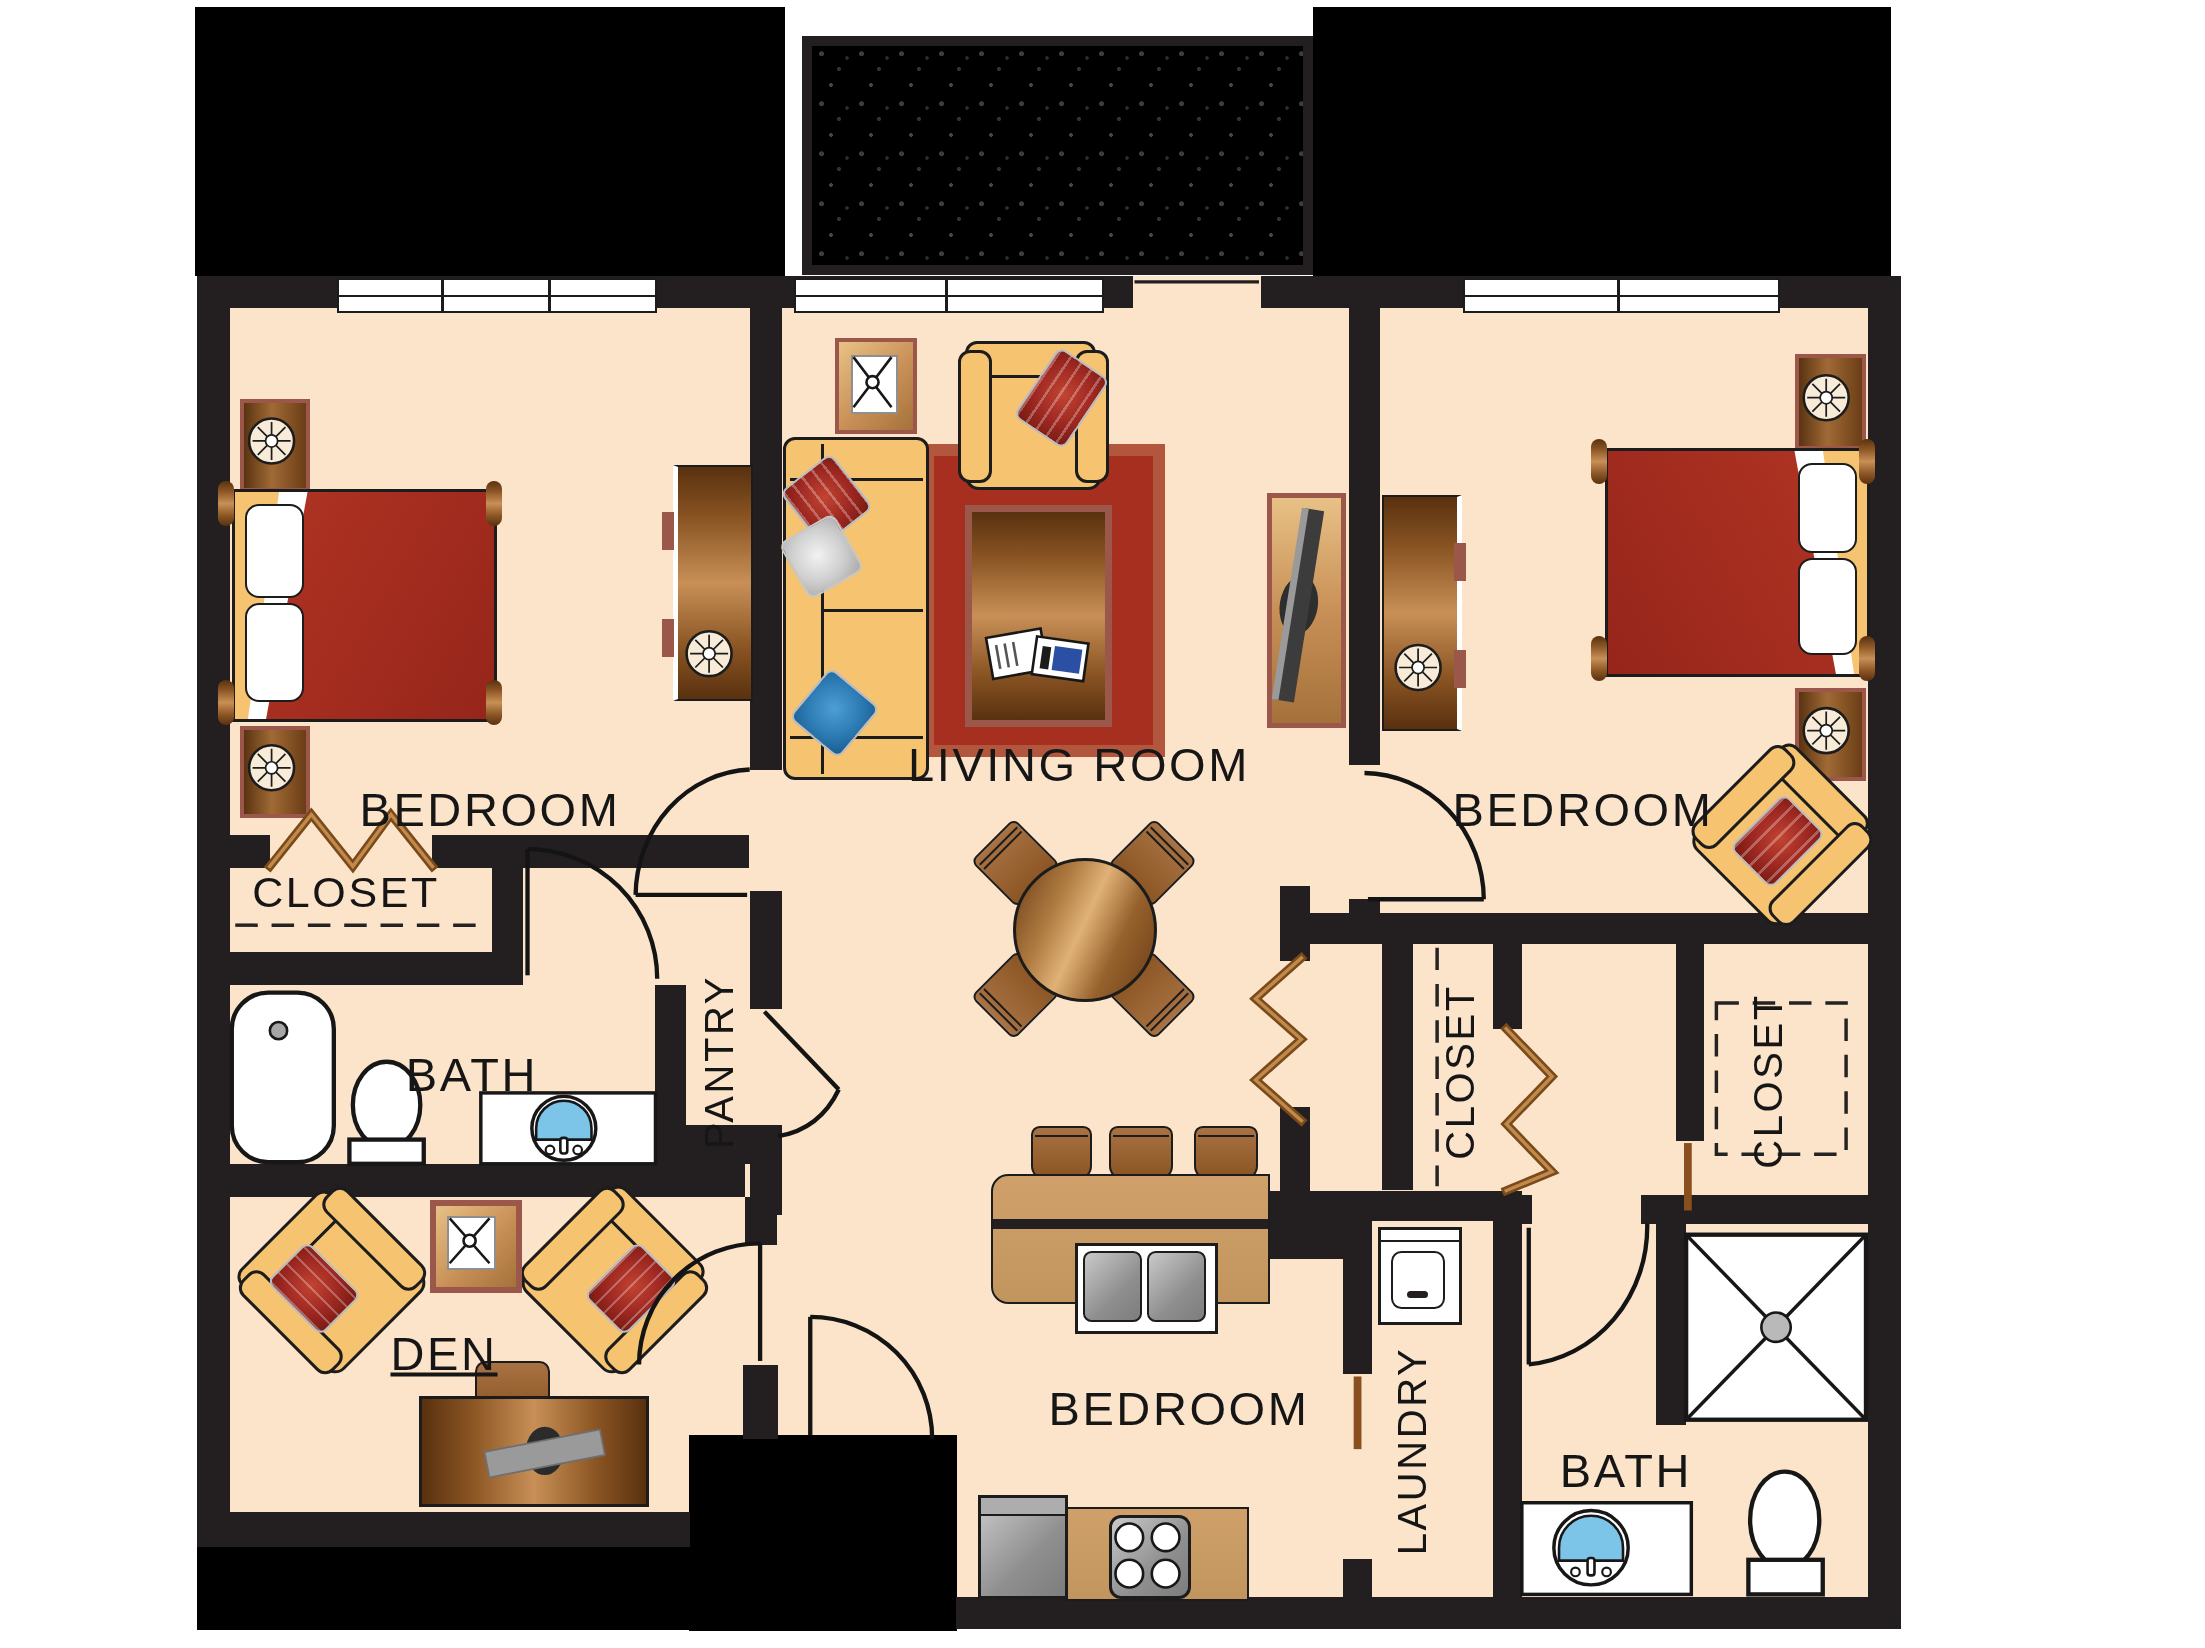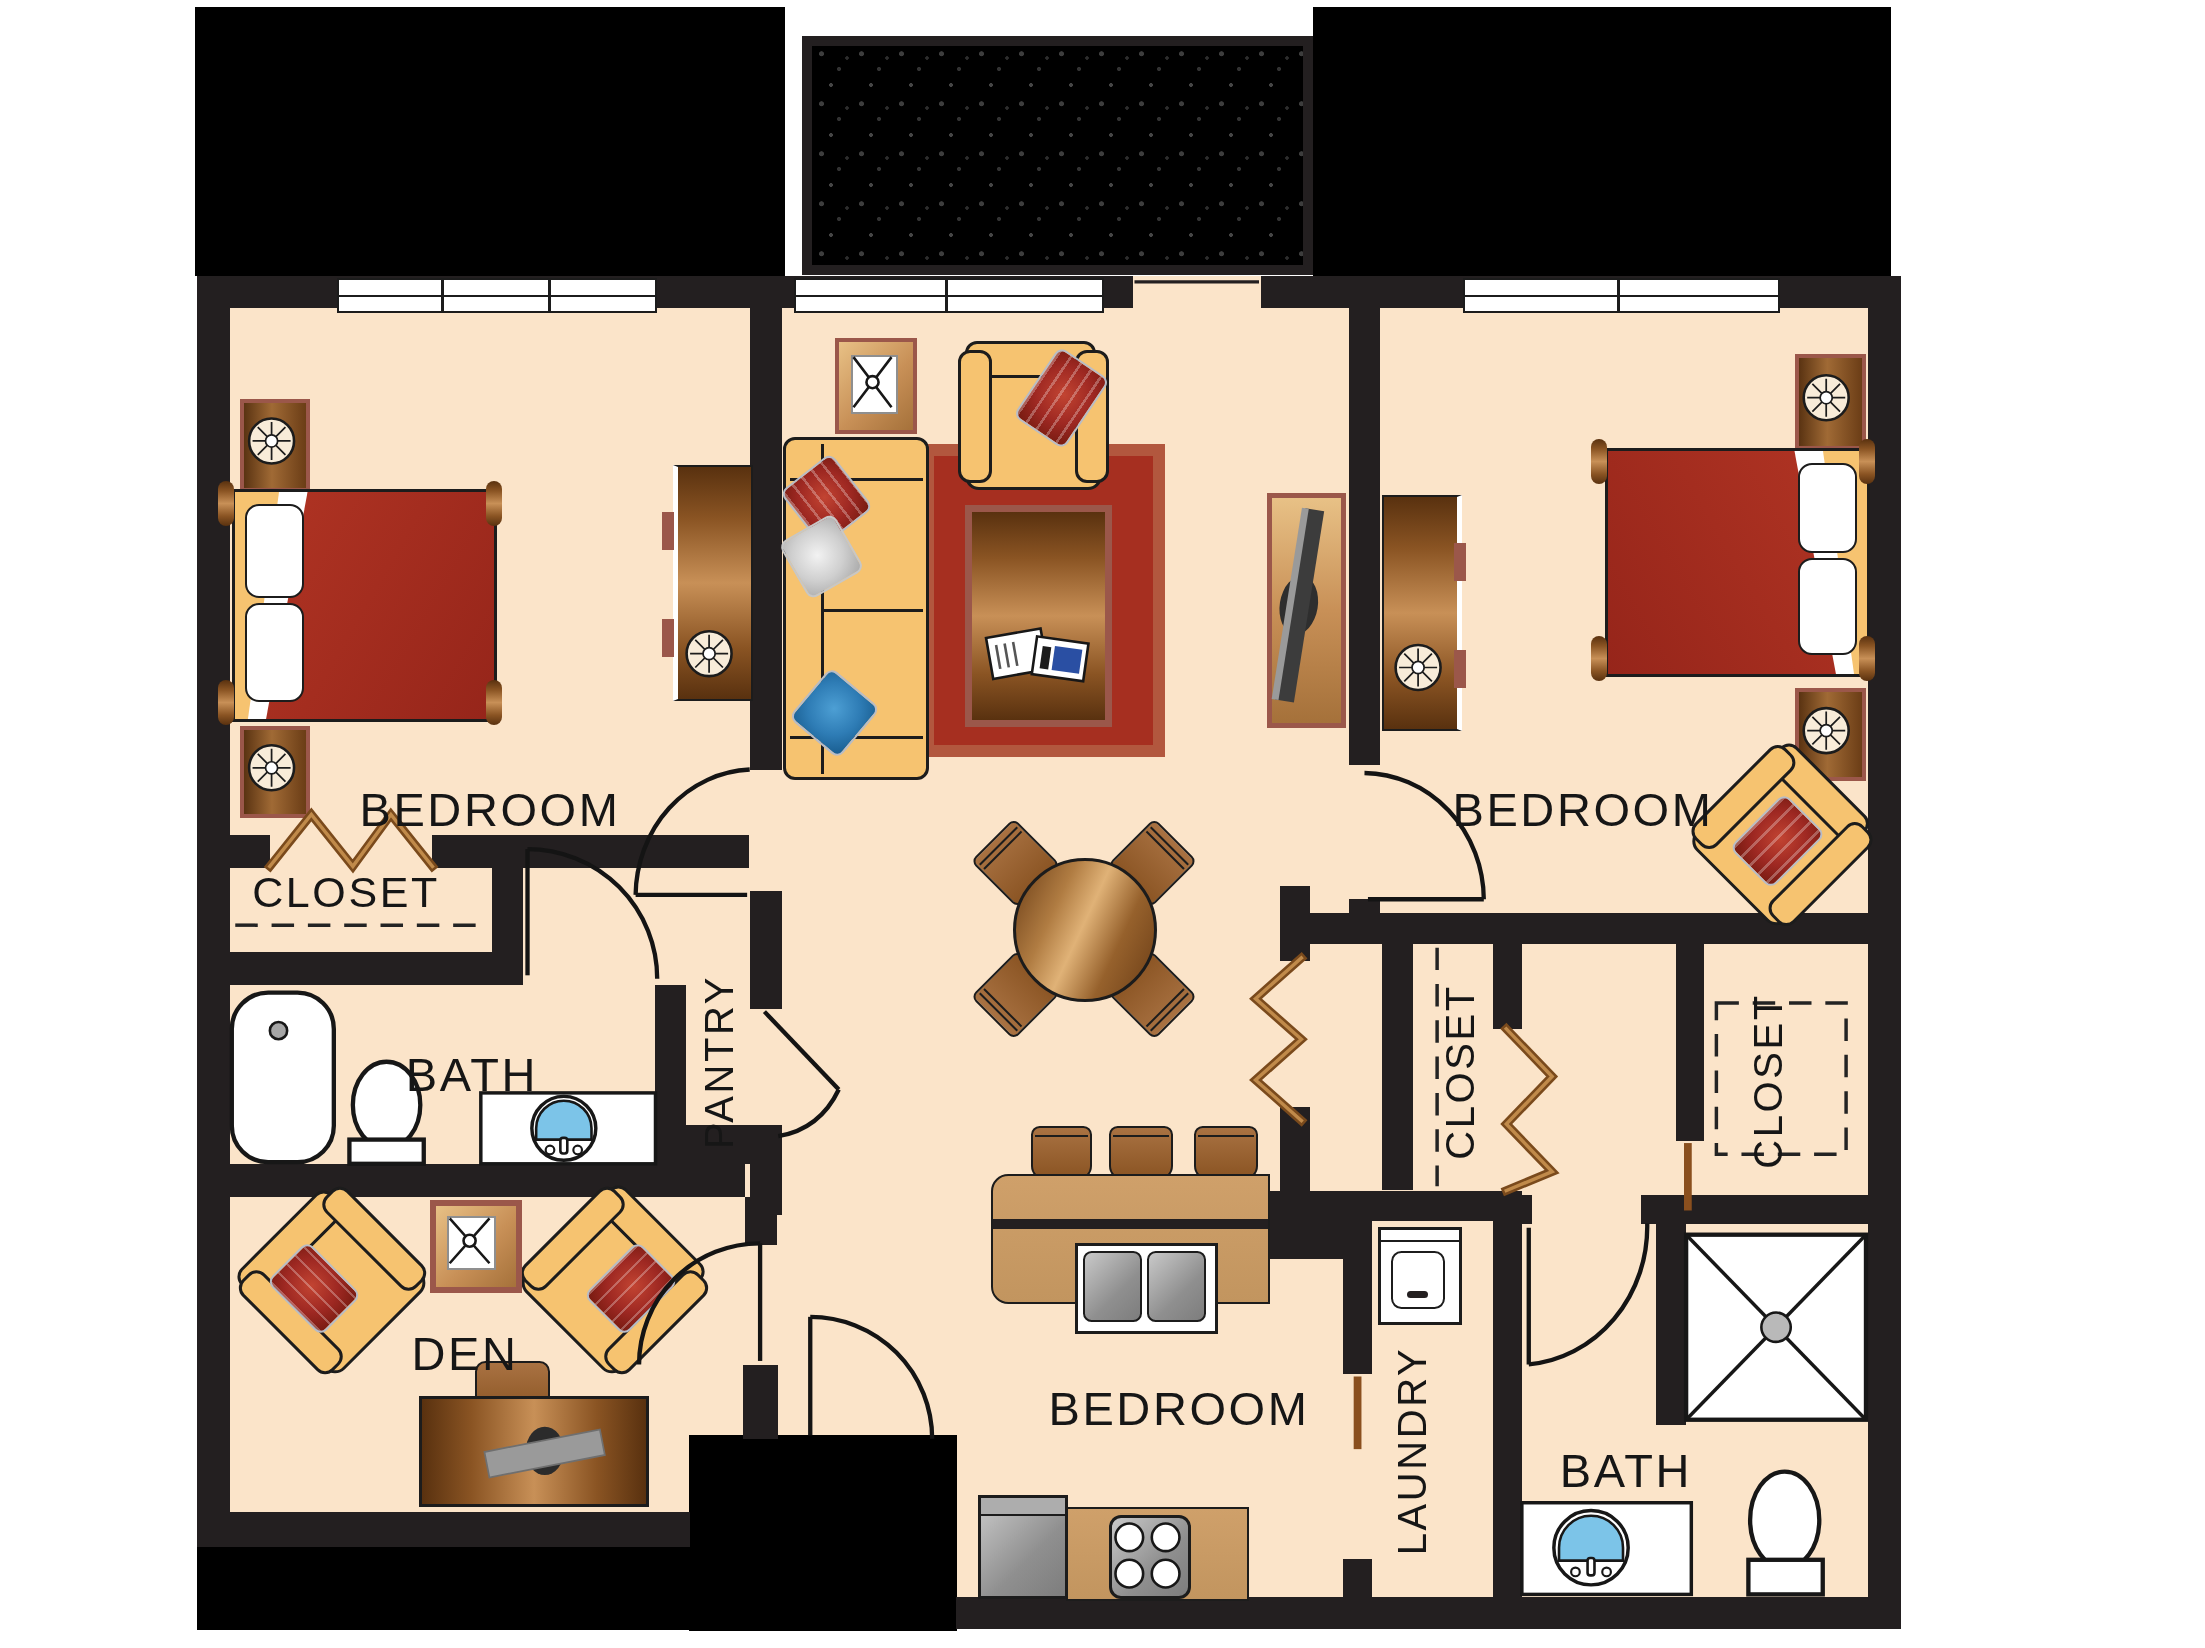--- a/index.html
+++ b/index.html
@@ -364,25 +364,26 @@
 
     <g fill="#fff" stroke="#171717" stroke-width="3">
       <circle cx="1306" cy="1778" r="16"></circle>
       <circle cx="1348" cy="1778" r="16"></circle>
       <circle cx="1306" cy="1820" r="16"></circle>
       <circle cx="1348" cy="1820" r="16"></circle>
     </g>
   </svg>
 
   <div class="label" style="left:490px;top:809px;">BEDROOM</div>
+  <div class="label" style="left:1079px;top:764px;">LIVING ROOM</div>
   <div class="label" style="left:1583px;top:809px;">BEDROOM</div>
   <div class="label small-label" style="left:346px;top:892px;">CLOSET</div>
   <div class="label" style="left:472px;top:1074px;">BATH</div>
   <div class="label vlabel" style="left:719px;top:1062px;">PANTRY</div>
-  <div class="label" style="left:465px;top:1353px;">DEN</div>
+  <div class="label" style="left:444px;top:1353px;text-decoration:underline;">DEN</div>
   <div class="label" style="left:1179px;top:1408px;">BEDROOM</div>
   <div class="label vlabel" style="left:1412px;top:1451px;">LAUNDRY</div>
   <div class="label vlabel" style="left:1460px;top:1072px;">CLOSET</div>
   <div class="label vlabel" style="left:1768px;top:1081px;">CLOSET</div>
   <div class="label" style="left:1626px;top:1470px;">BATH</div>
 
 </div>
 
 
 </body></html>

